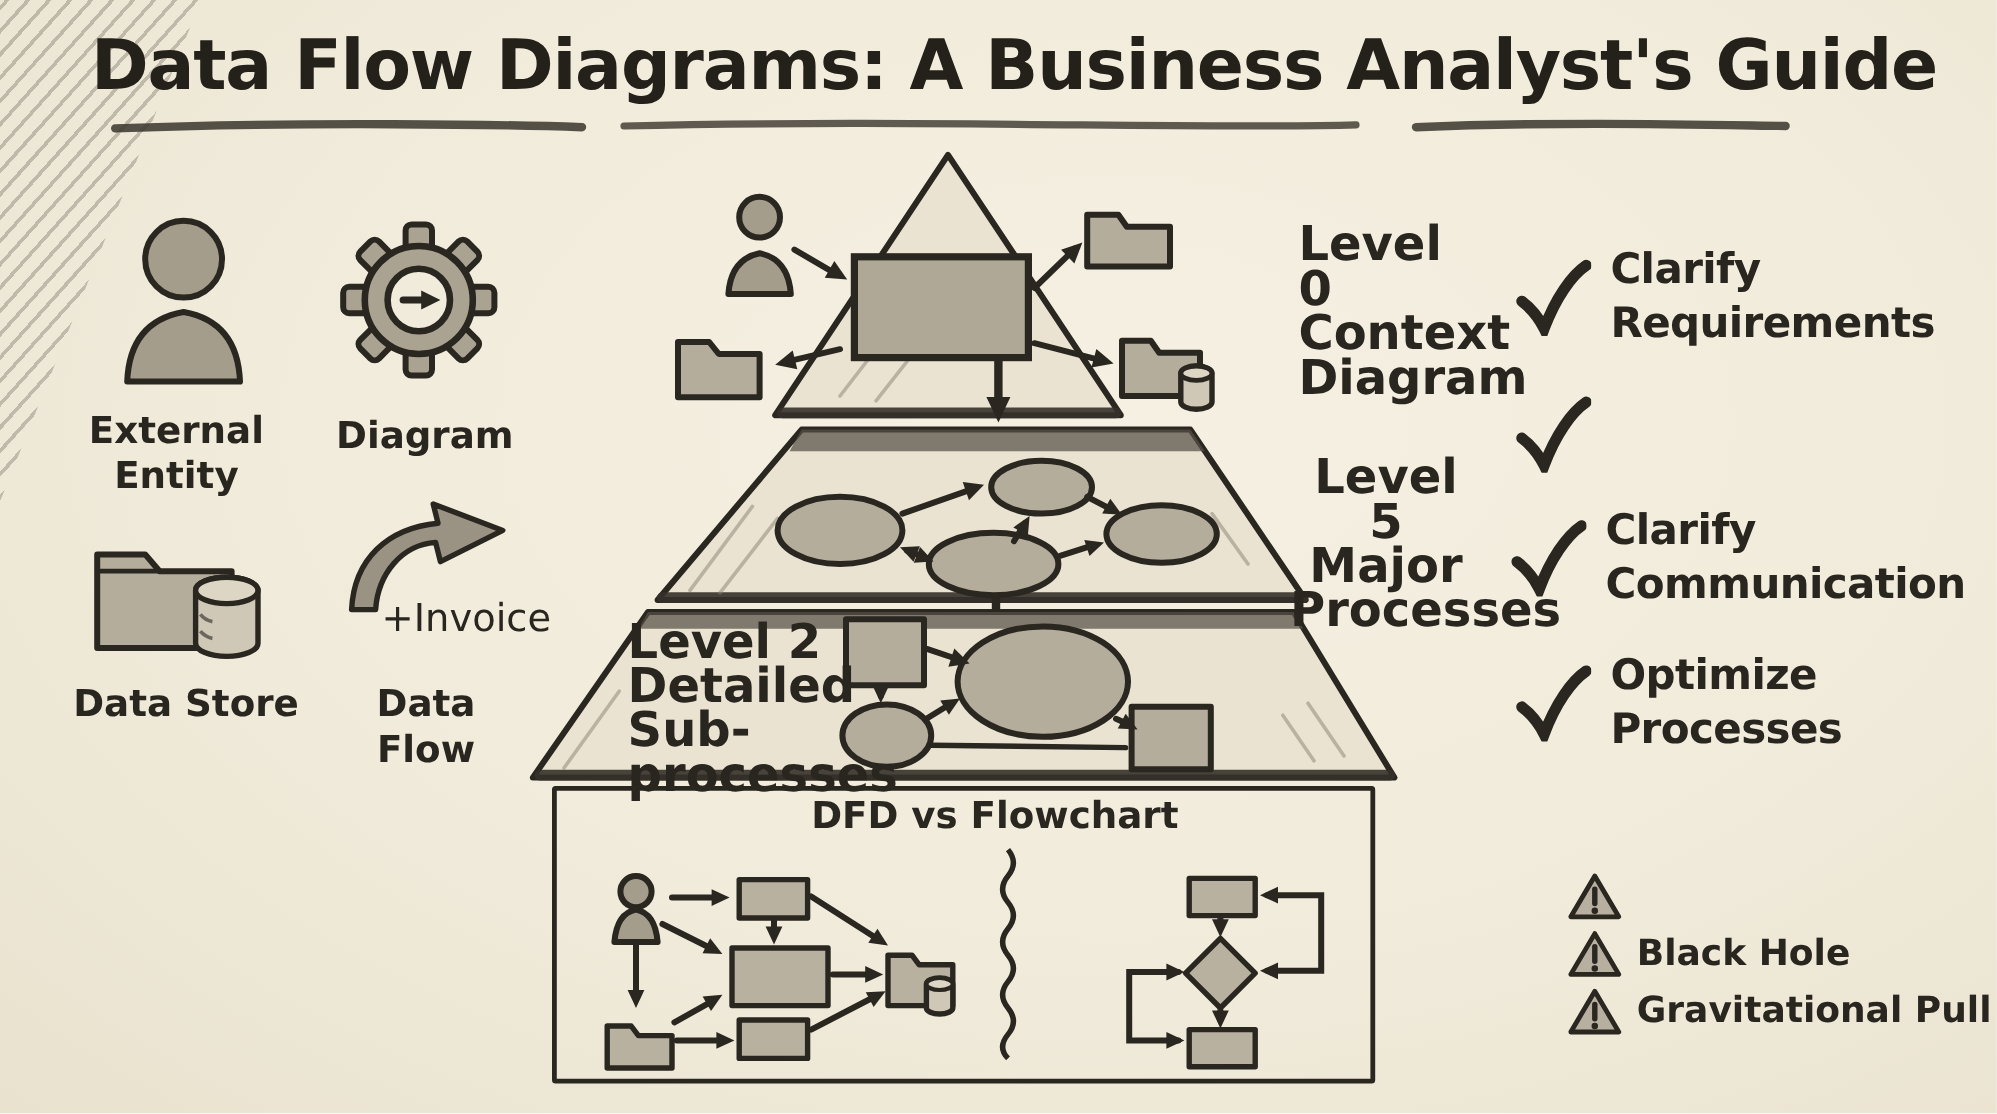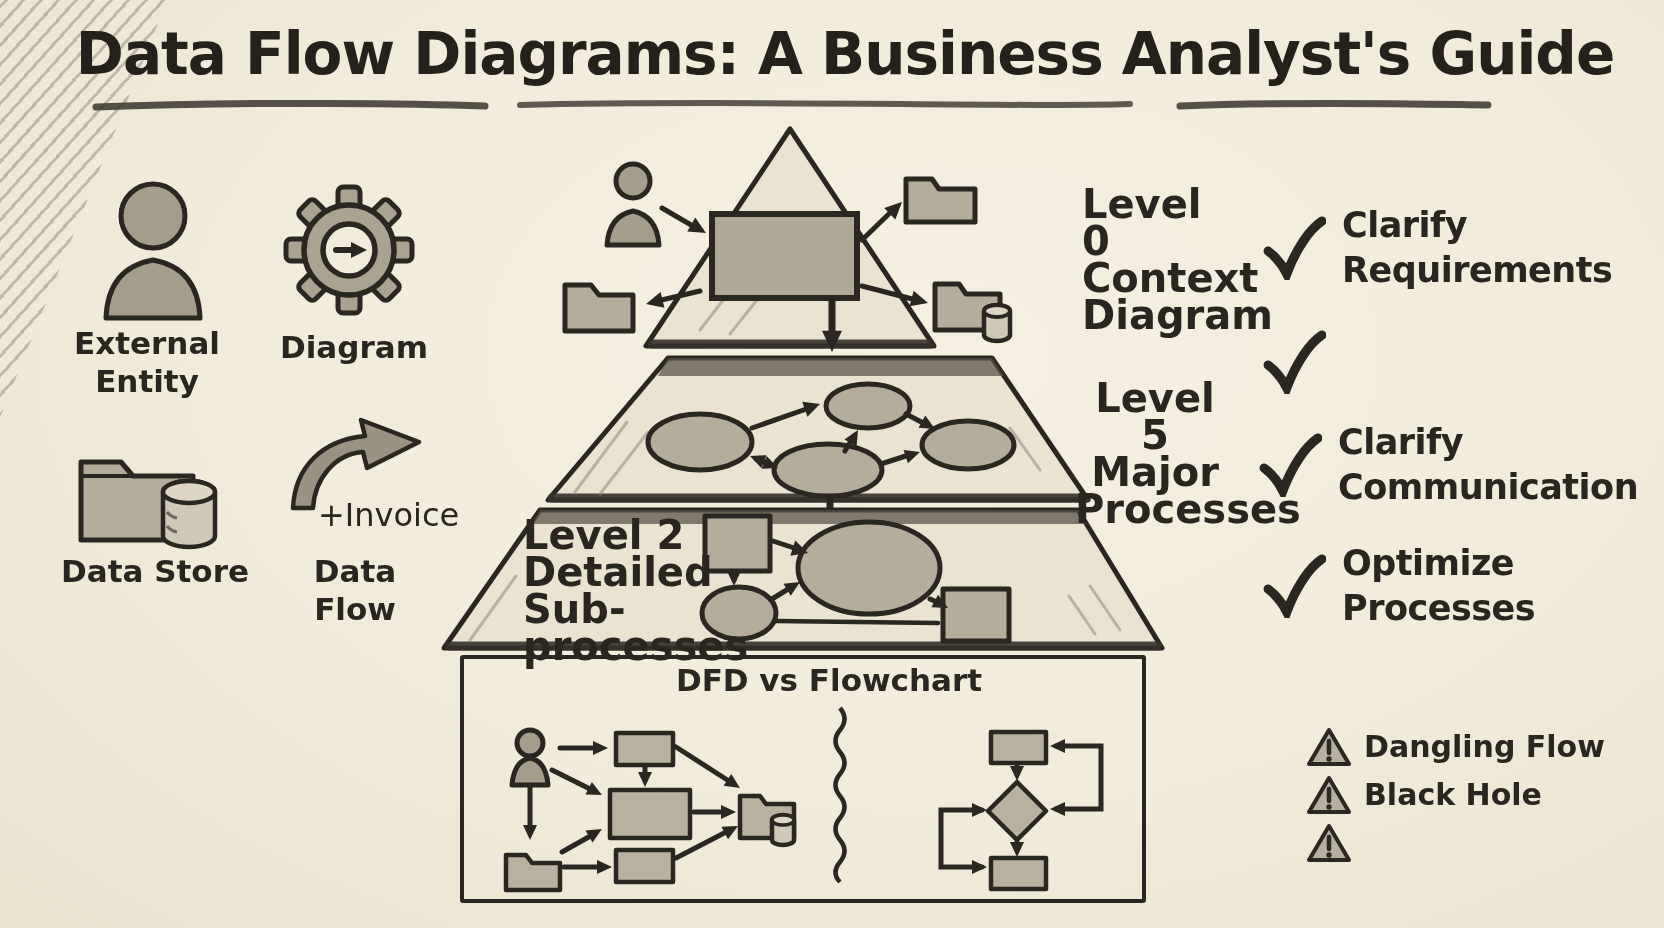--- a/index.html
+++ b/index.html
@@ -7,21 +7,21 @@
        font-family:"DejaVu Sans", sans-serif;color:#2a2620;}
   .canvas{position:relative;width:1664px;height:928px;
        background:radial-gradient(ellipse at 55% 38%, #f5f0e2 0%, #f1ebdb 55%, #e9e2cf 100%);padding-left:26px;}
   .corner-shade{position:absolute;left:-42px;top:-46px;width:380px;height:560px;
        background:repeating-linear-gradient(132deg, rgba(58,53,45,.30) 0 3px, rgba(0,0,0,0) 3px 13px);
        clip-path:polygon(0 0,60% 0,8% 88%,0 94%);opacity:.85;}
   .title{position:absolute;top:20px;left:0;width:100%;text-align:center;margin:0;
        font-size:58px;font-weight:700;letter-spacing:-1px;color:#24201a;}
   .abs{position:absolute;}
   .lbl{font-weight:700;color:#29251f;white-space:pre-line;}
-  .legend-label{font-size:31px;line-height:38px;text-align:center;}
+  .legend-label{font-size:31px;line-height:38px;text-align:center;margin-top:16px;}
   .level-label{font-size:40px;line-height:37px;}
   .annotation{font-size:32px;font-weight:400;}
   .cmp-box{position:absolute;left:460px;top:655px;width:678px;height:240px;
        border:4px solid #2a2620;border-radius:3px;}
   .cmp-title{position:absolute;left:130px;top:3px;width:470px;text-align:center;
        font-size:31px;font-weight:700;}
   .benefit{position:absolute;display:flex;gap:16px;align-items:center;}
   .benefit .lbl{font-size:35px;line-height:45px;letter-spacing:-.5px;}
   .pitfall{position:absolute;display:flex;gap:12px;align-items:center;}
   .pitfall .lbl{font-size:30px;line-height:34px;}
@@ -333,31 +333,31 @@
     <div class="lbl">Optimize
 Processes</div>
   </div>
 
   <div class="pitfall" style="left:1306px;top:726px">
     <svg width="46" height="42" viewBox="0 0 46 42">
       <path d="M23,4 L43,38 H3 Z" fill="#b7afa0" stroke="#2a2620" stroke-width="4" stroke-linejoin="round"></path>
       <line x1="23" y1="15" x2="23" y2="27" stroke="#2a2620" stroke-width="4.5" stroke-linecap="round"></line>
       <circle cx="23" cy="33" r="2.7" fill="#2a2620"></circle>
     </svg>
-    <div class="lbl">Dangling Flow</div>
   </div>
   <div class="pitfall" style="left:1306px;top:774px">
     <svg width="46" height="42" viewBox="0 0 46 42">
       <path d="M23,4 L43,38 H3 Z" fill="#b7afa0" stroke="#2a2620" stroke-width="4" stroke-linejoin="round"></path>
       <line x1="23" y1="15" x2="23" y2="27" stroke="#2a2620" stroke-width="4.5" stroke-linecap="round"></line>
       <circle cx="23" cy="33" r="2.7" fill="#2a2620"></circle>
     </svg>
     <div class="lbl">Black Hole</div>
   </div>
   <div class="pitfall" style="left:1306px;top:822px">
     <svg width="46" height="42" viewBox="0 0 46 42">
       <path d="M23,4 L43,38 H3 Z" fill="#b7afa0" stroke="#2a2620" stroke-width="4" stroke-linejoin="round"></path>
       <line x1="23" y1="15" x2="23" y2="27" stroke="#2a2620" stroke-width="4.5" stroke-linecap="round"></line>
       <circle cx="23" cy="33" r="2.7" fill="#2a2620"></circle>
     </svg>
+    <div class="lbl">Gravitational Pull</div>
   </div>
 
 </div>
 
 </body></html>

